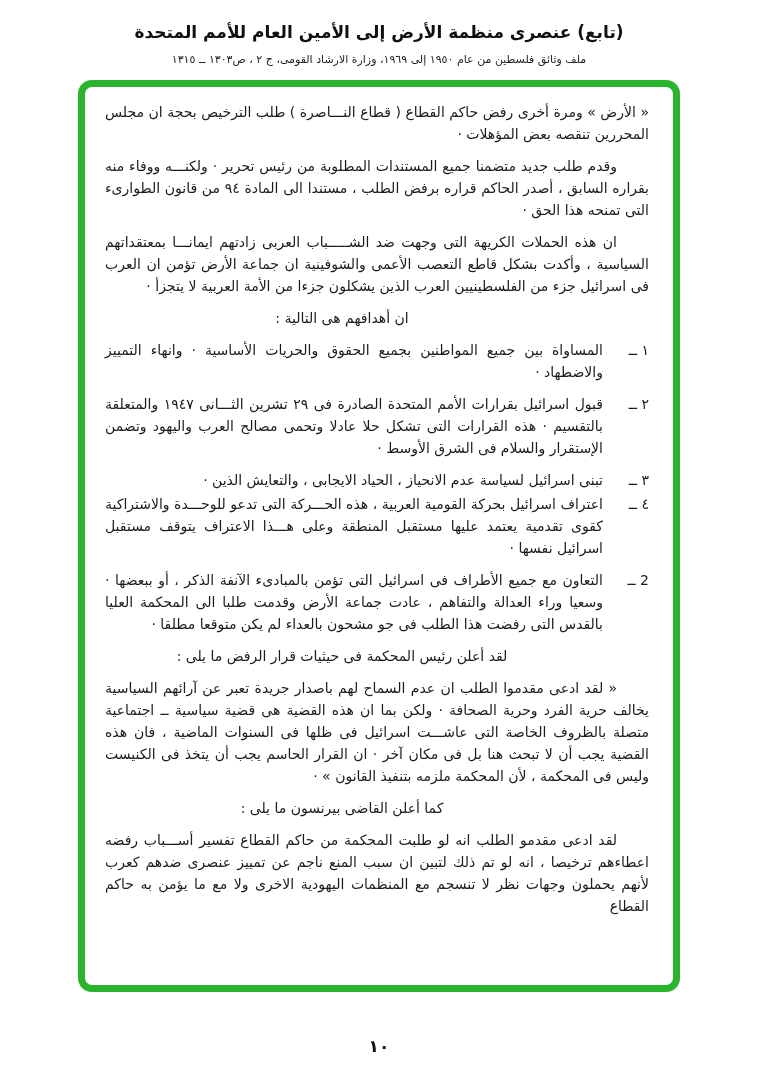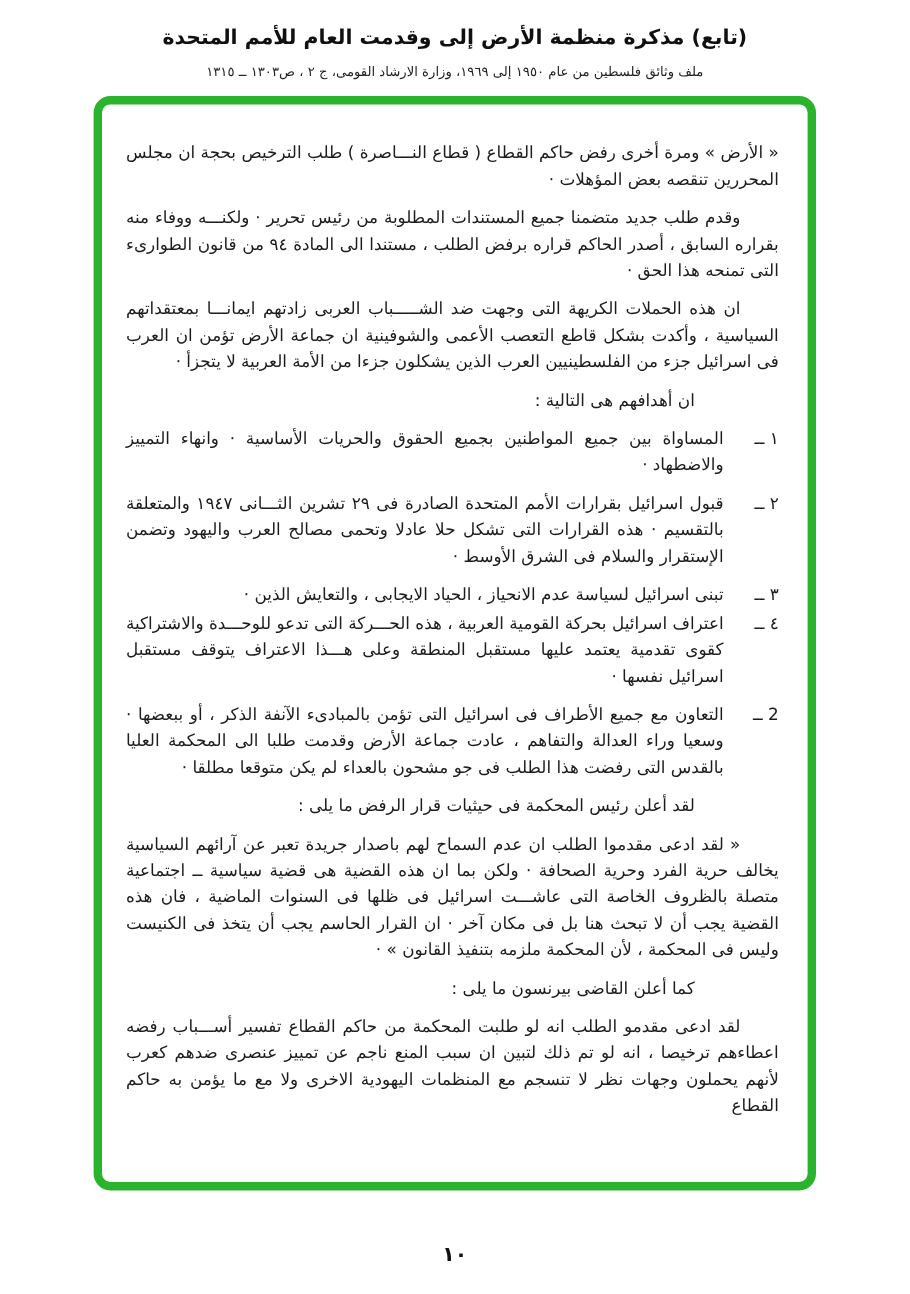--- a/index.html
+++ b/index.html
@@ -43,36 +43,36 @@
     width: 602px;
     height: 912px;
     box-sizing: border-box;
     border: 7px solid #2ab42d; 
     border-radius: 14px;
     background: #ffffff;
     overflow: hidden;
   }
   .doc-content {
     direction: rtl;
-    padding: 30px 24px 0 20px;
+    padding: 14px 24px 0 20px;
     font-size: 14px;
     line-height: 22px;
     text-align: justify;
     color: #1b1b1b;
   }
   .para {
     margin: 0 0 10px 0;
     text-indent: 32px;
   }
   .para.first {
     text-indent: 0;
   }
   .para.intro {
     text-indent: 70px;
-    text-align: right;
+    text-align: center;
   }
   .goal {
     display: flex;
     margin: 0 0 10px 0;
   }
   .goal.tight {
     margin-bottom: 2px;
   }
   .goal-num {
     flex: 0 0 46px;
@@ -93,21 +93,21 @@
     direction: rtl;
     font-weight: bold;
   }
 </style>
 </head>
 <body>
 
 <div class="page">
 
   <div class="header">
-    <div class="title">(تابع) مذكرة منظمة الأرض إلى وقدمت العام للأمم المتحدة</div>
+    <div class="title">(تابع) عنصرى منظمة الأرض إلى الأمين العام للأمم المتحدة</div>
     <div class="subtitle">ملف وثائق فلسطين من عام ١٩٥٠ إلى ١٩٦٩، وزارة الارشاد القومى، ج ٢ ، ص١٣٠٣ ــ ١٣١٥</div>
   </div>
 
   <div class="doc-box" style="border-color: rgb(42, 180, 45);">
     <div class="doc-content">
 
       <p class="para first">« الأرض » ومرة أخرى رفض حاكم القطاع ( قطاع النـــاصرة ) طلب الترخيص بحجة ان مجلس المحررين تنقصه بعض المؤهلات ·</p>
 
       <p class="para">وقدم طلب جديد متضمنا جميع المستندات المطلوبة من رئيس تحرير · ولكنـــه ووفاء منه بقراره السابق ، أصدر الحاكم قراره برفض الطلب ، مستندا الى المادة ٩٤ من قانون الطوارىء التى تمنحه هذا الحق ·</p>
 

